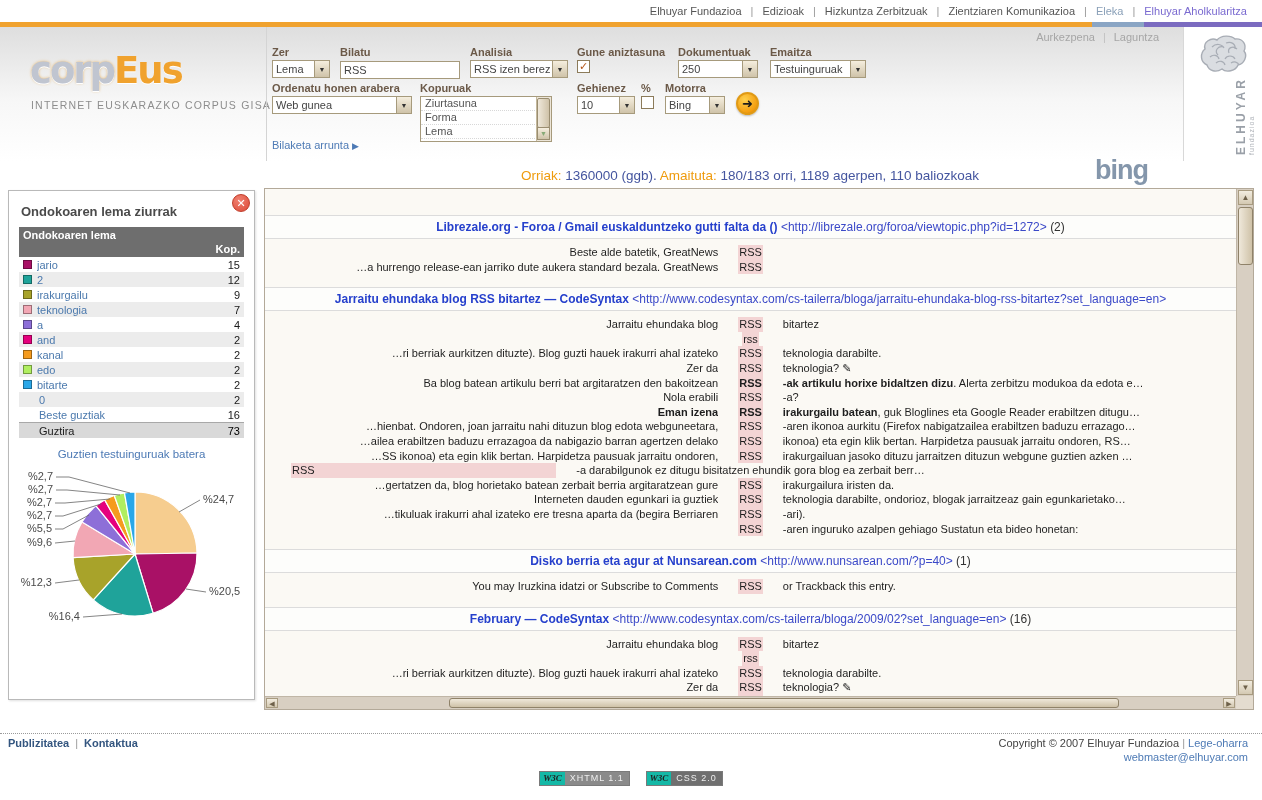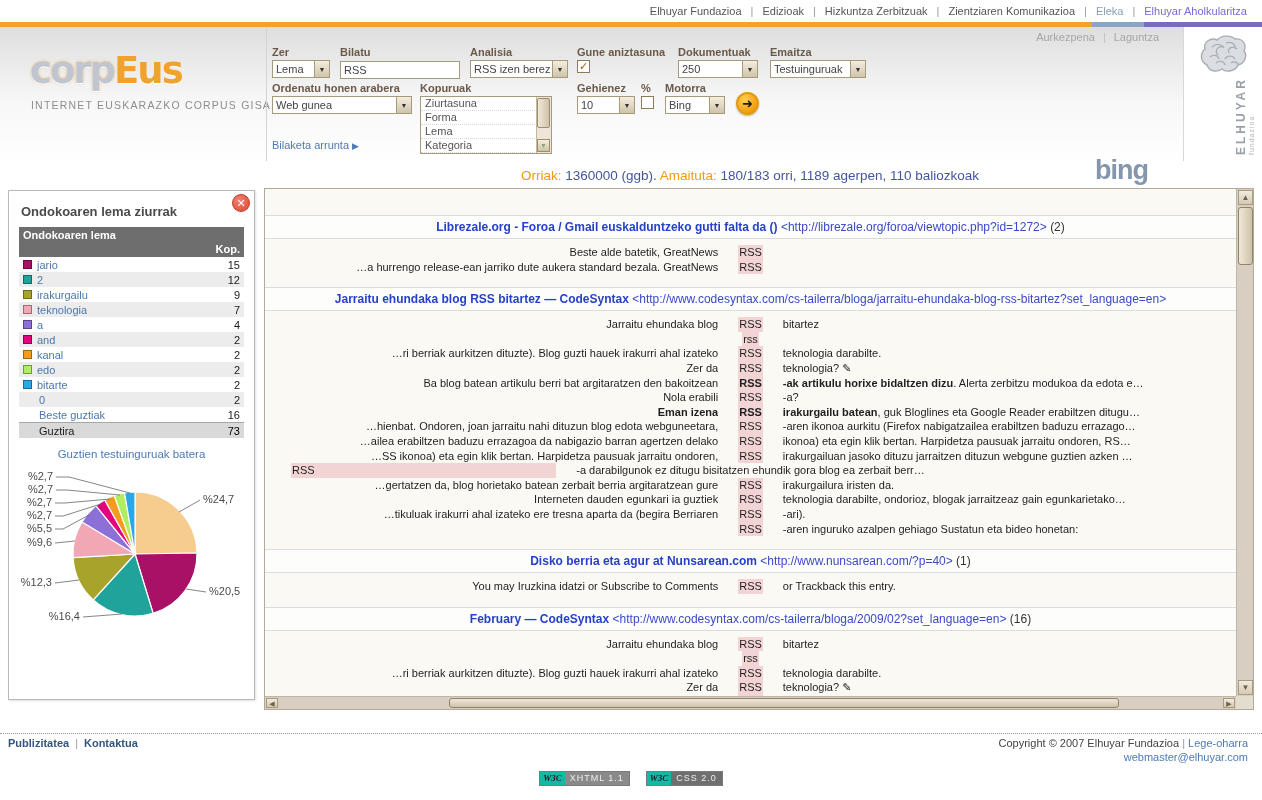--- a/index.html
+++ b/index.html
@@ -222,21 +222,21 @@
 
     <div class="fgroup" style="left:272px; top:55px;">
       <div class="flabel">Ordenatu honen arabera</div>
       <div class="xpselect" style="width:140px;">
         <span class="val">Web gunea</span>
           <span class="btn">▼</span>
       </div>
     </div>
     <div class="fgroup" style="left:420px; top:55px;">
       <div class="flabel">Kopuruak</div>
-      <div class="xplist" style="width:132px; height:58px;">
+      <div class="xplist" style="width:132px; height:46px;">
         <div>
             <div class="opt">Ziurtasuna</div>
             <div class="opt">Forma</div>
             <div class="opt">Lema</div>
             <div class="opt">Kategoria</div>
           </div>
         <div class="lsb">
           <div class="lthumb"></div>
           <div class="larr">▼</div>
         </div>

